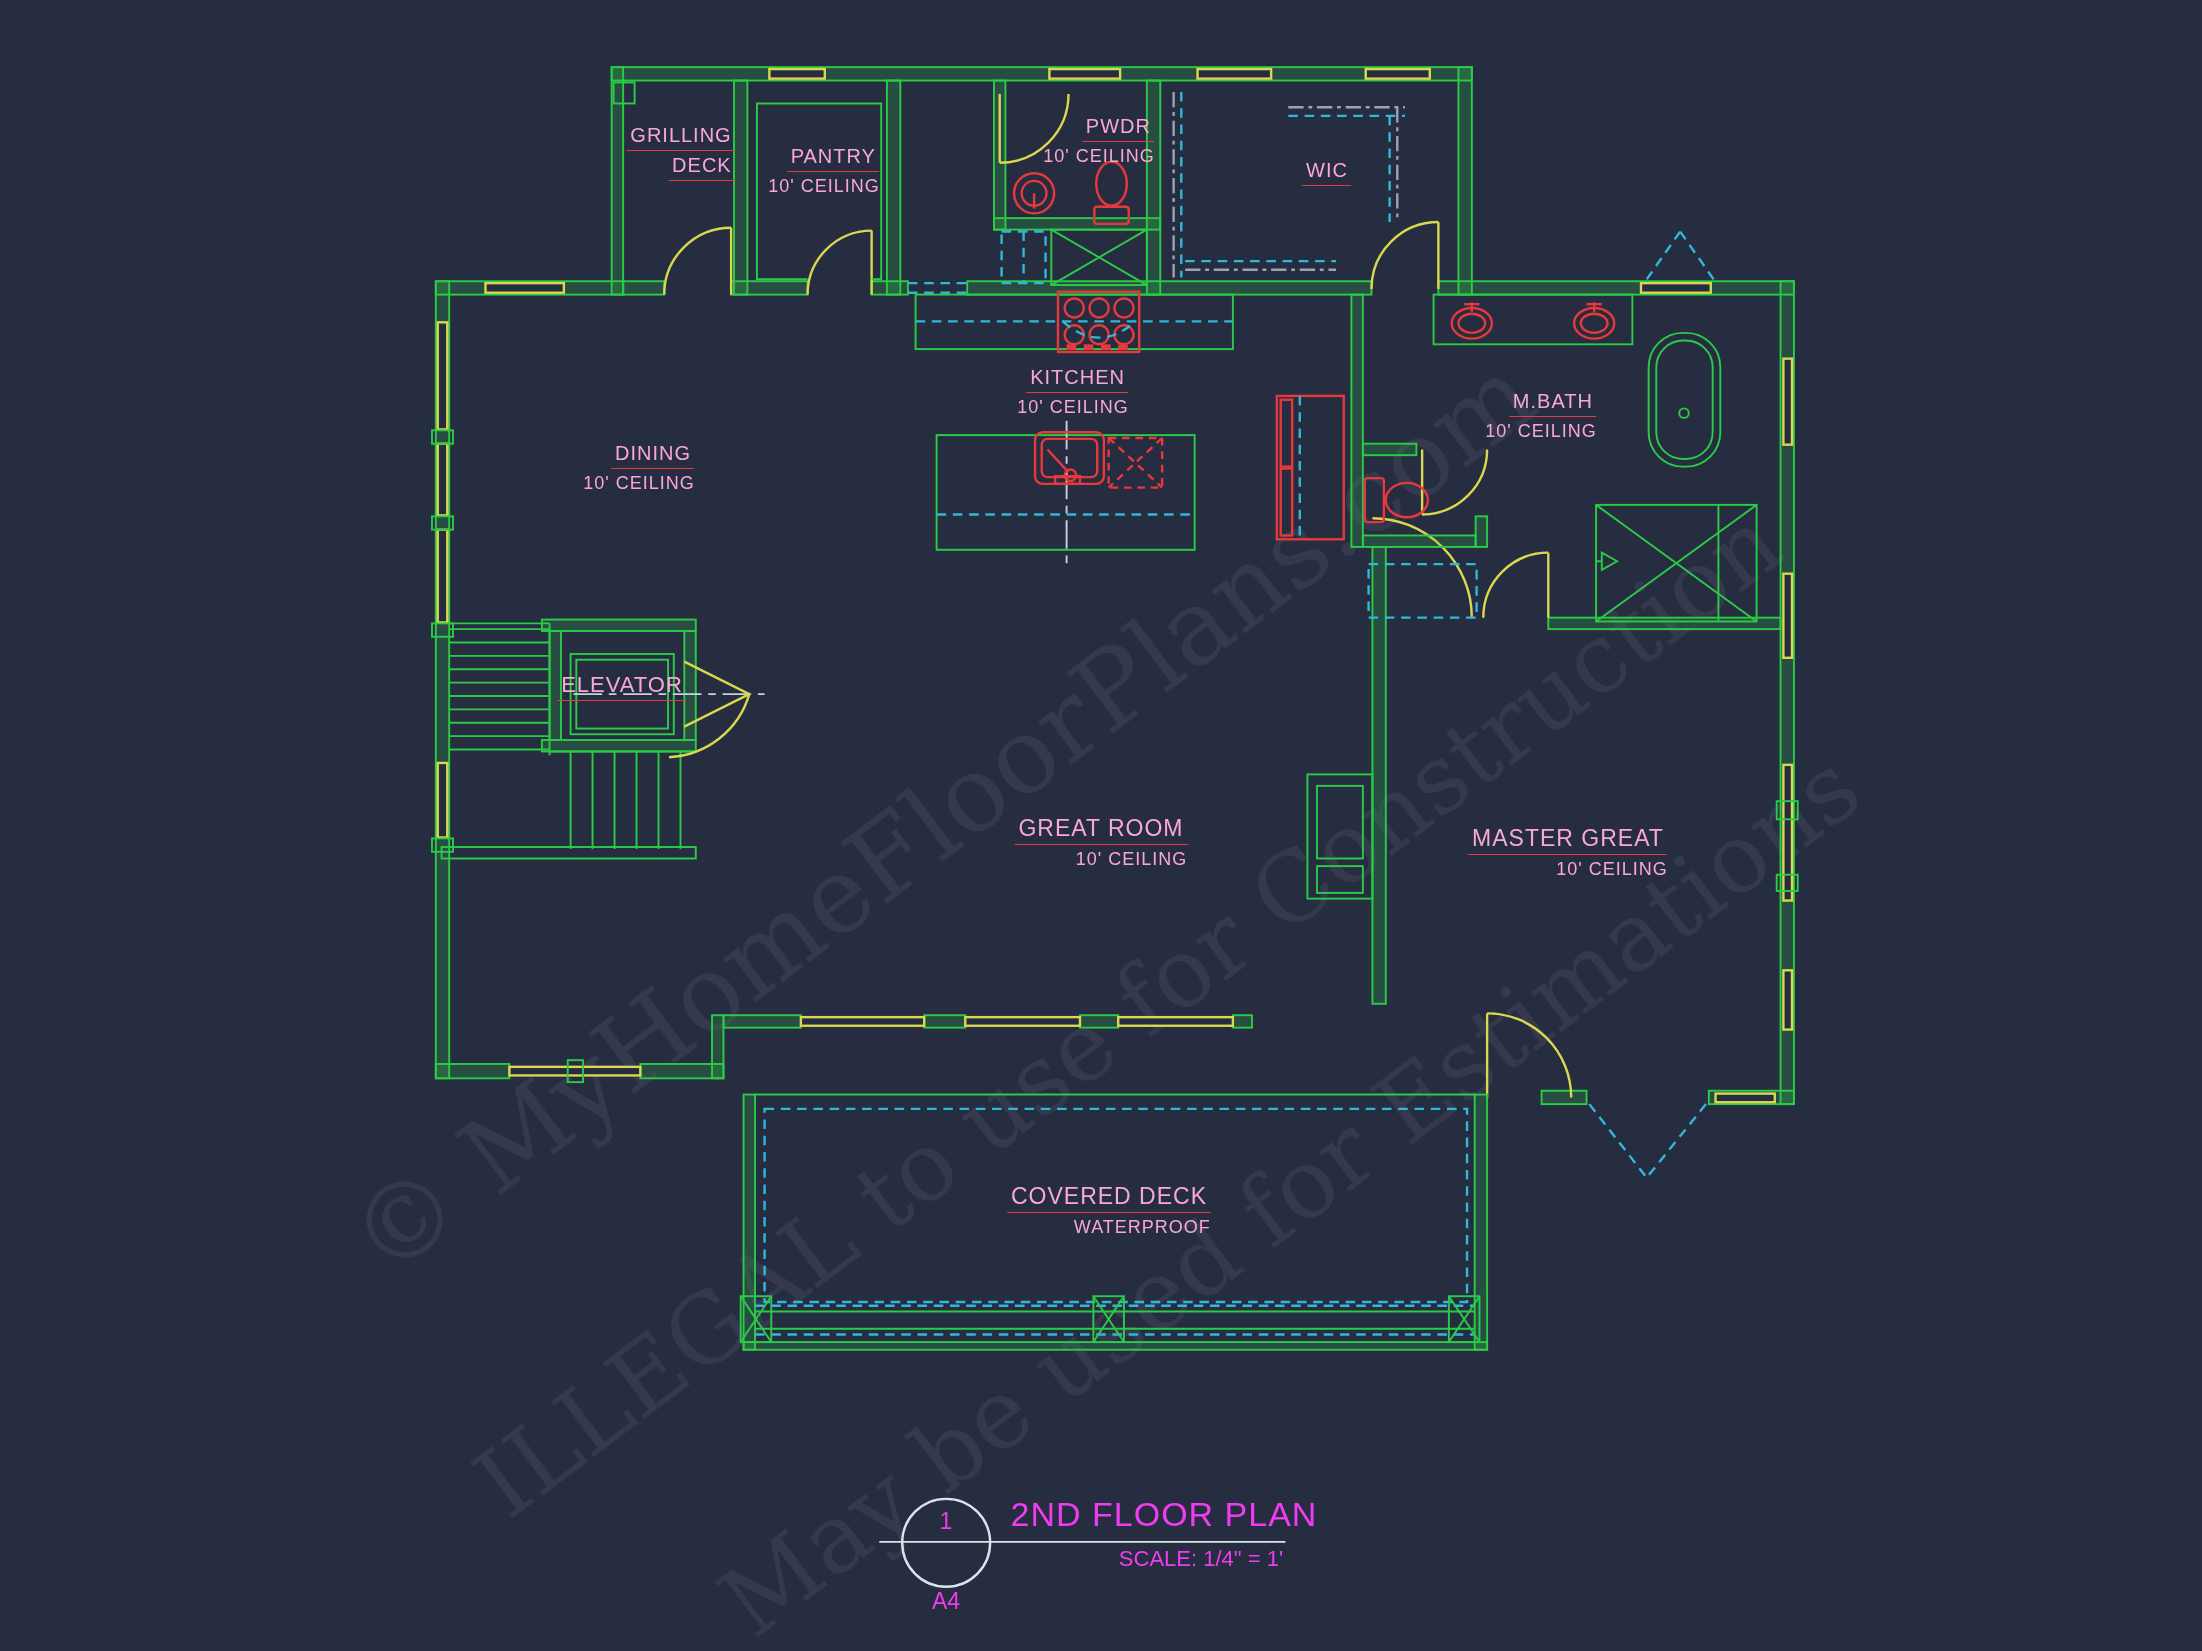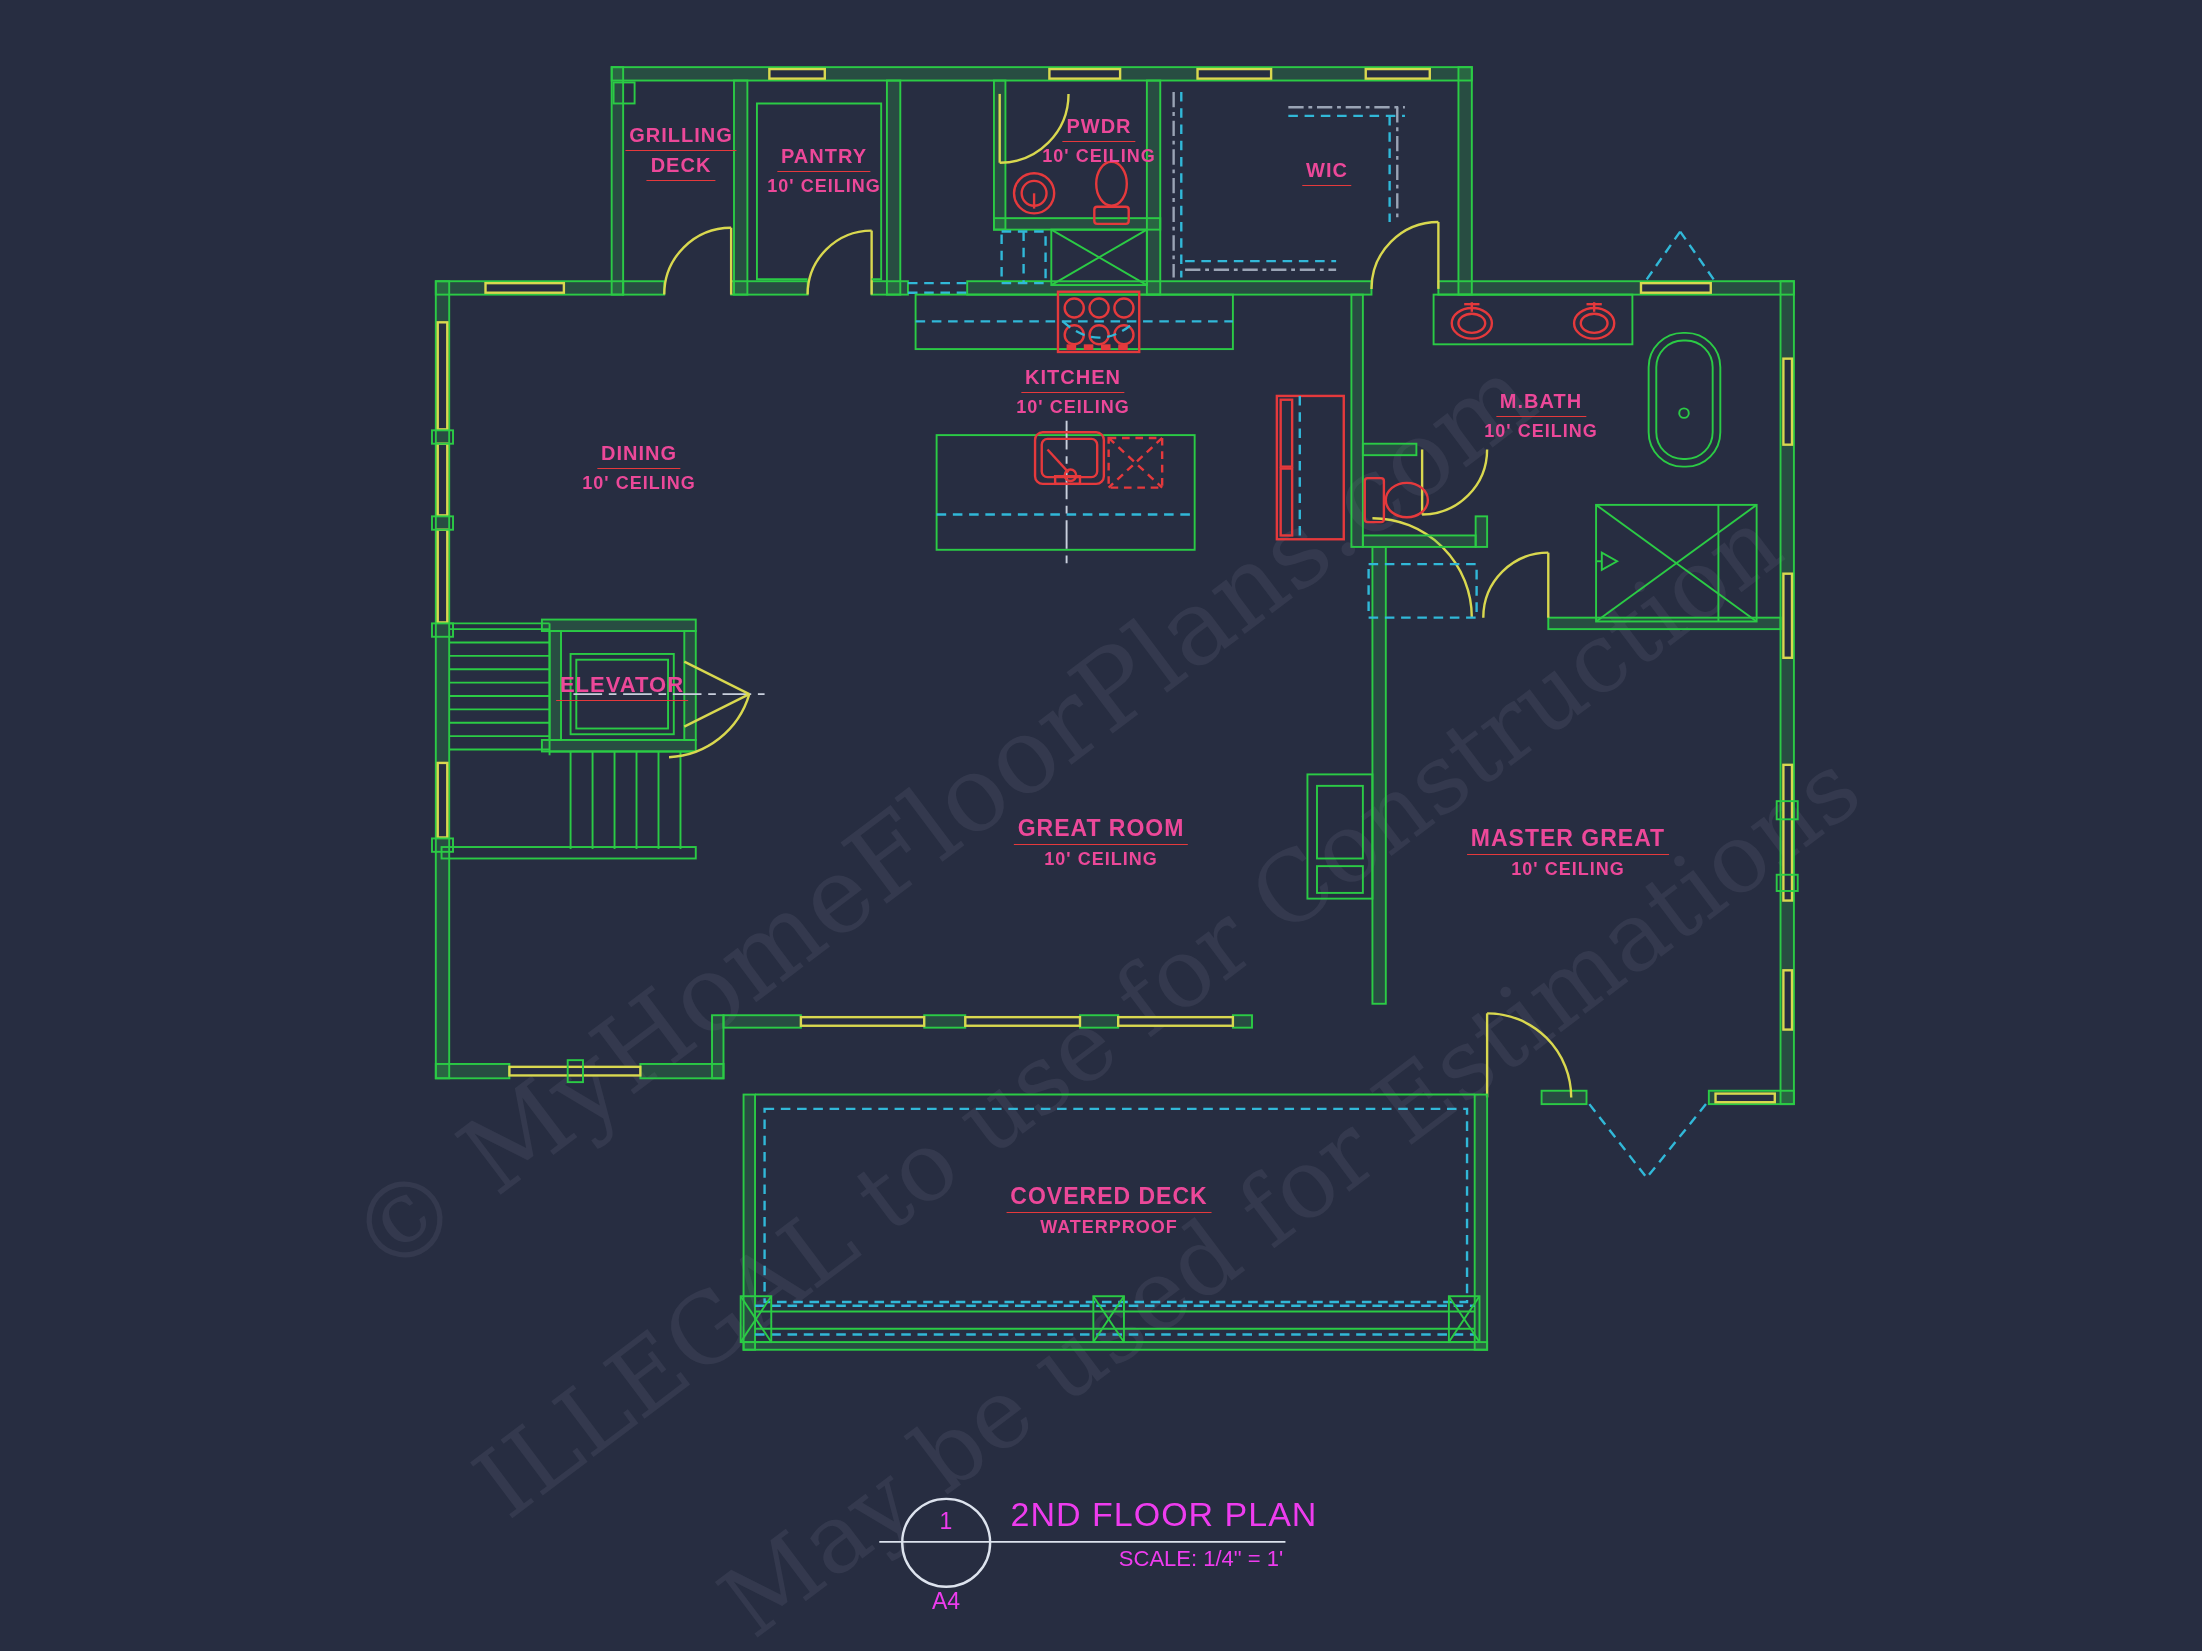--- a/index.html
+++ b/index.html
@@ -10,22 +10,22 @@
   .gline{stroke:#2BCB45;stroke-width:2;fill:none;}
   .gbox{stroke:#2BCB45;stroke-width:2;fill:none;}
   .yline{stroke:#D9D84F;stroke-width:2.5;fill:none;}
   .ywin{fill:#272D41;stroke:#D9D84F;stroke-width:2.5;}
   .rfix{stroke:#E5393C;stroke-width:2.5;fill:none;}
   .rfill{fill:#E5393C;}
   .cdash{stroke:#31B8D8;stroke-width:2.5;fill:none;stroke-dasharray:10 7;}
   .gshelf{stroke:#9AA4B5;stroke-width:2.5;fill:none;stroke-dasharray:16 5 4 5;}
   .wline{stroke:#DDE3EE;stroke-width:2;fill:none;}
   .wdash{stroke:#C9CFDD;stroke-width:2;fill:none;stroke-dasharray:30 7 8 7;}
-  .room-label{position:absolute;transform:translateX(-50%);color:#ec4899;text-align:center;
-              white-space:nowrap;line-height:1.15;font-weight:bold;}
+  .room-label{position:absolute;transform:translateX(-50%);color:#f9a8d4;text-align:right;
+              white-space:nowrap;line-height:1.15;}
   .room-label .main{display:inline-block;border-bottom:1.9px solid #E5393C;padding:0 3.8px 2.9px 3.8px;
               letter-spacing:1px;}
   .room-label .sub{display:block;font-size:18px;letter-spacing:1px;margin-top:3.8px;}
   .sz21{font-size:20px;} .sz24{font-size:23px;} .sz17{font-size:22px;}
   .watermark{position:absolute;transform:translate(-50%,-50%) rotate(-37deg);
              font-family:"DejaVu Serif","Liberation Serif",serif;color:rgba(210,216,235,0.075);
              white-space:nowrap;}
   .tb-text{position:absolute;transform:translateX(-50%);color:#EE3CEE;white-space:nowrap;
            font-family:"Liberation Sans",sans-serif;}
 </style>

